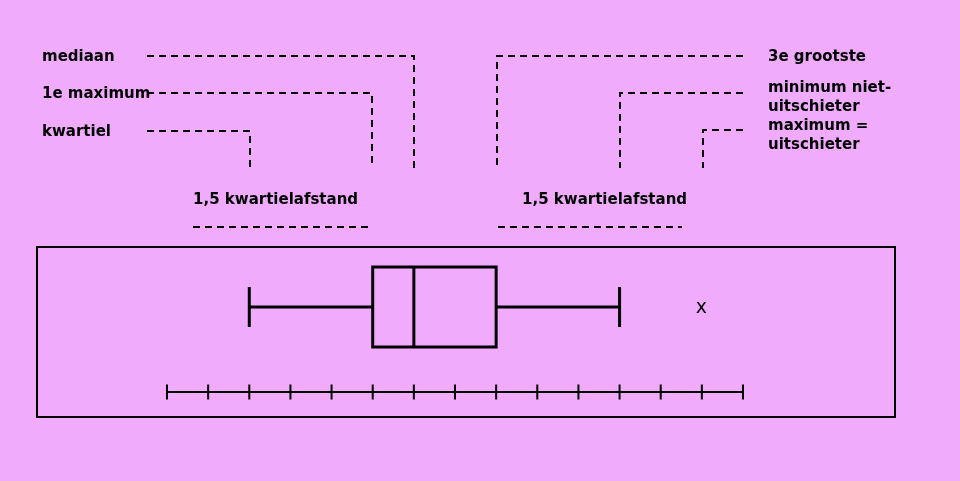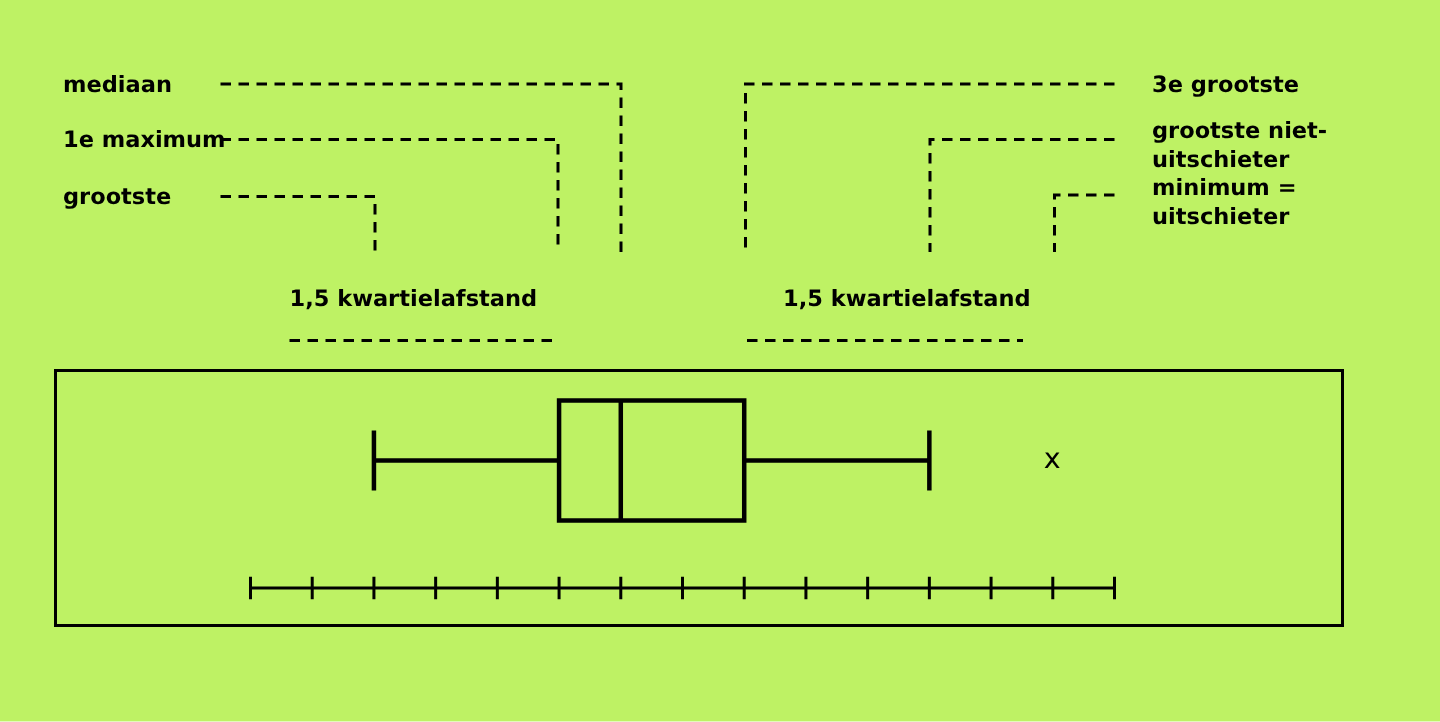--- a/index.html
+++ b/index.html
@@ -1,17 +1,17 @@
 <!DOCTYPE html>
 <html><head>
 <meta charset="utf-8">
 <style>
   html,body{margin:0;padding:0;background:#ffffff;}
   .canvas{
-    position:relative;width:960px;height:481px;background:#bef264;
+    position:relative;width:960px;height:481px;background:#f0abfc;
     font-family:"DejaVu Sans","Liberation Sans",sans-serif;overflow:hidden;
   }
   svg.overlay{position:absolute;left:0;top:0;}
   .dash path,.dash line{stroke:#000000;stroke-width:2;fill:none;stroke-dasharray:7 5;}
   .frame{fill:none;stroke:#000000;stroke-width:2;}
   .plot line{stroke:#000000;stroke-width:3;}
   .plot rect{fill:none;stroke:#000000;stroke-width:3;}
   .axis line{stroke:#000000;stroke-width:2;}
   .lbl{
     position:absolute;font-weight:700;font-size:15px;line-height:19px;
@@ -64,28 +64,28 @@
         <line x1="660.7142857142858" y1="384.5" x2="660.7142857142858" y2="399.5"></line>
         <line x1="701.8571428571429" y1="384.5" x2="701.8571428571429" y2="399.5"></line>
         <line x1="743" y1="384.5" x2="743" y2="399.5"></line>
       </g>
   </svg>
 
   <div class="lbl" style="left:42px;top:47px">mediaan</div>
 
   <div class="lbl" style="left:42px;top:84px">1e maximum</div>
 
-  <div class="lbl" style="left:42px;top:122px">grootste</div>
+  <div class="lbl" style="left:42px;top:122px">kwartiel</div>
 
   <div class="lbl" style="left:768px;top:47px">3e grootste</div>
 
-  <div class="lbl" style="left:768px;top:78px">grootste niet-
+  <div class="lbl" style="left:768px;top:78px">minimum niet-
 uitschieter</div>
 
-  <div class="lbl" style="left:768px;top:116px">minimum =
+  <div class="lbl" style="left:768px;top:116px">maximum =
 uitschieter</div>
 
   <div class="lbl" style="left:193px;top:190px">1,5 kwartielafstand</div>
 
   <div class="lbl" style="left:522px;top:190px">1,5 kwartielafstand</div>
 
   <div class="marker" id="outlier" style="left: 695.857px;">x</div>
 
 </div>
 

